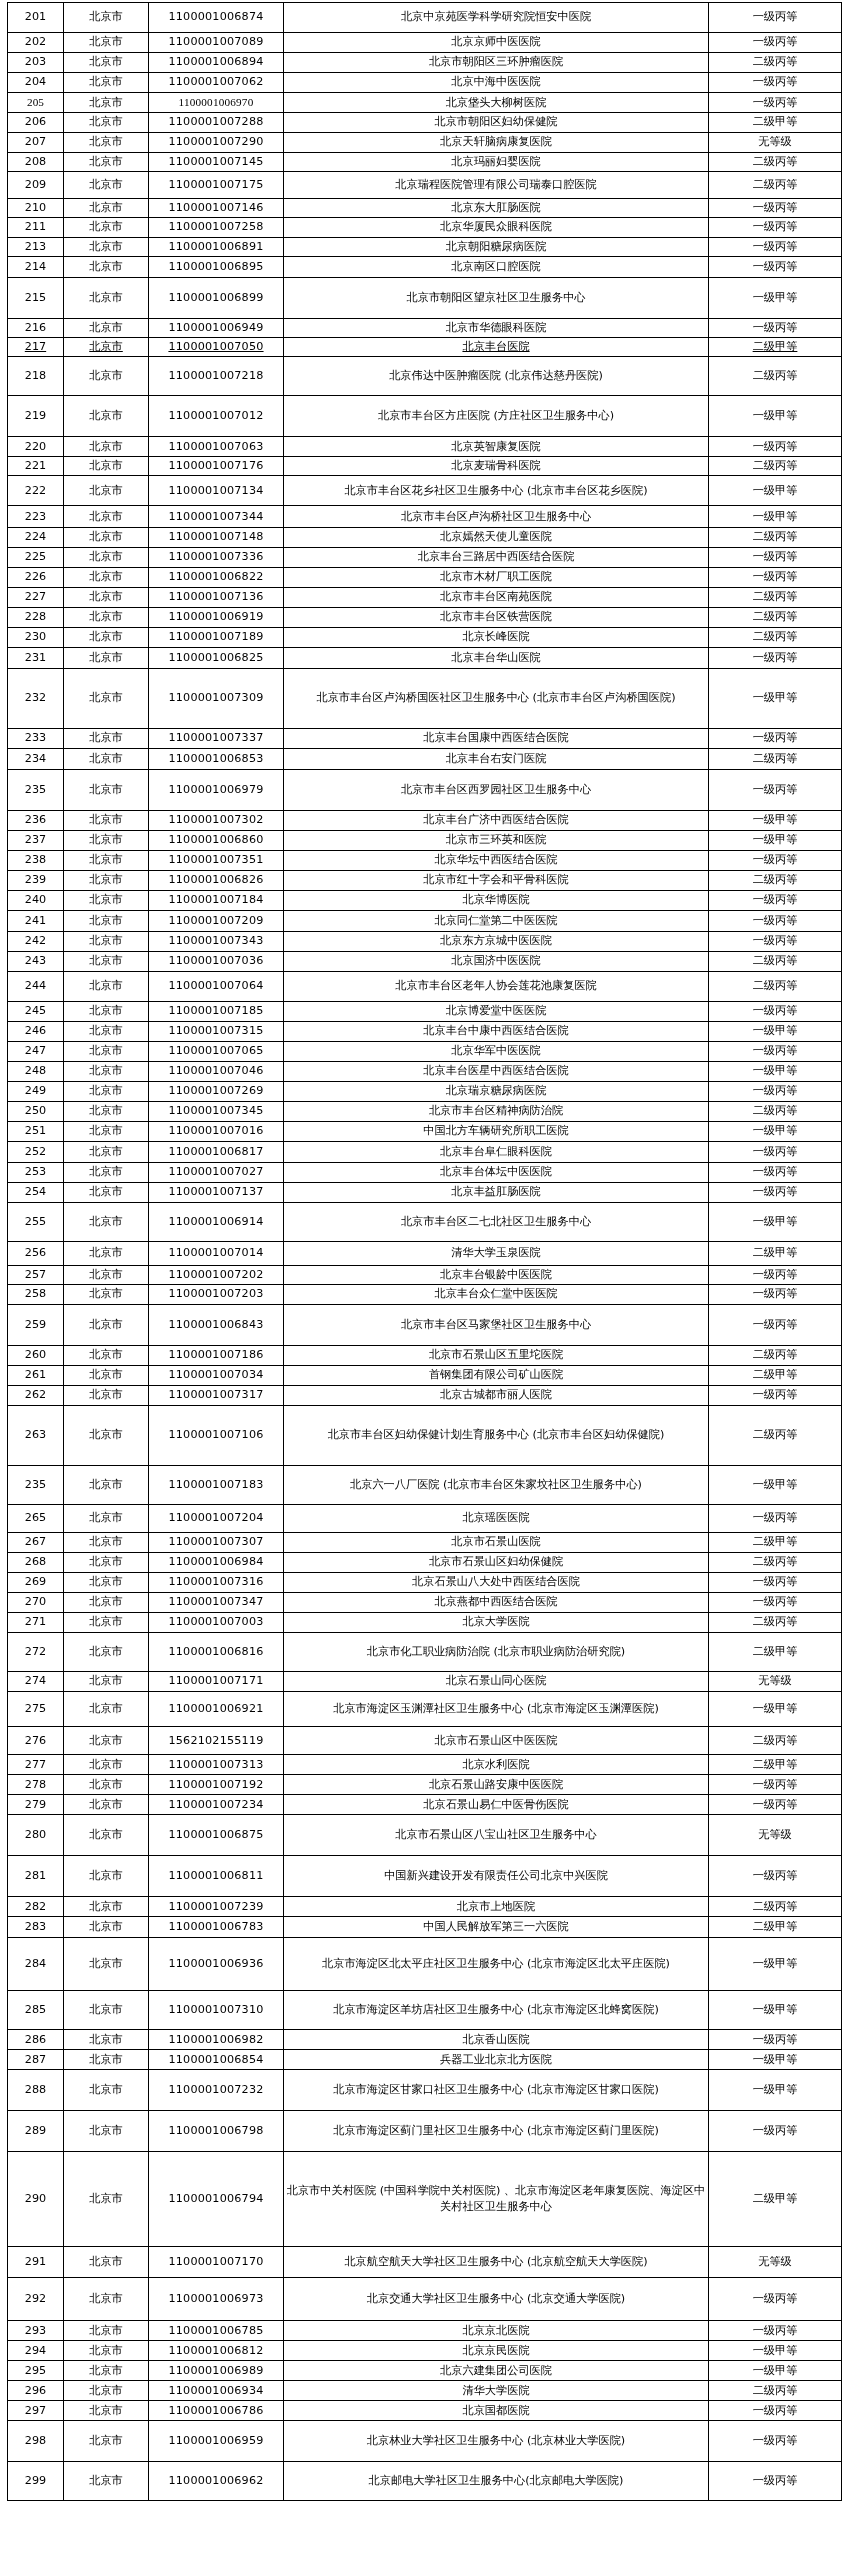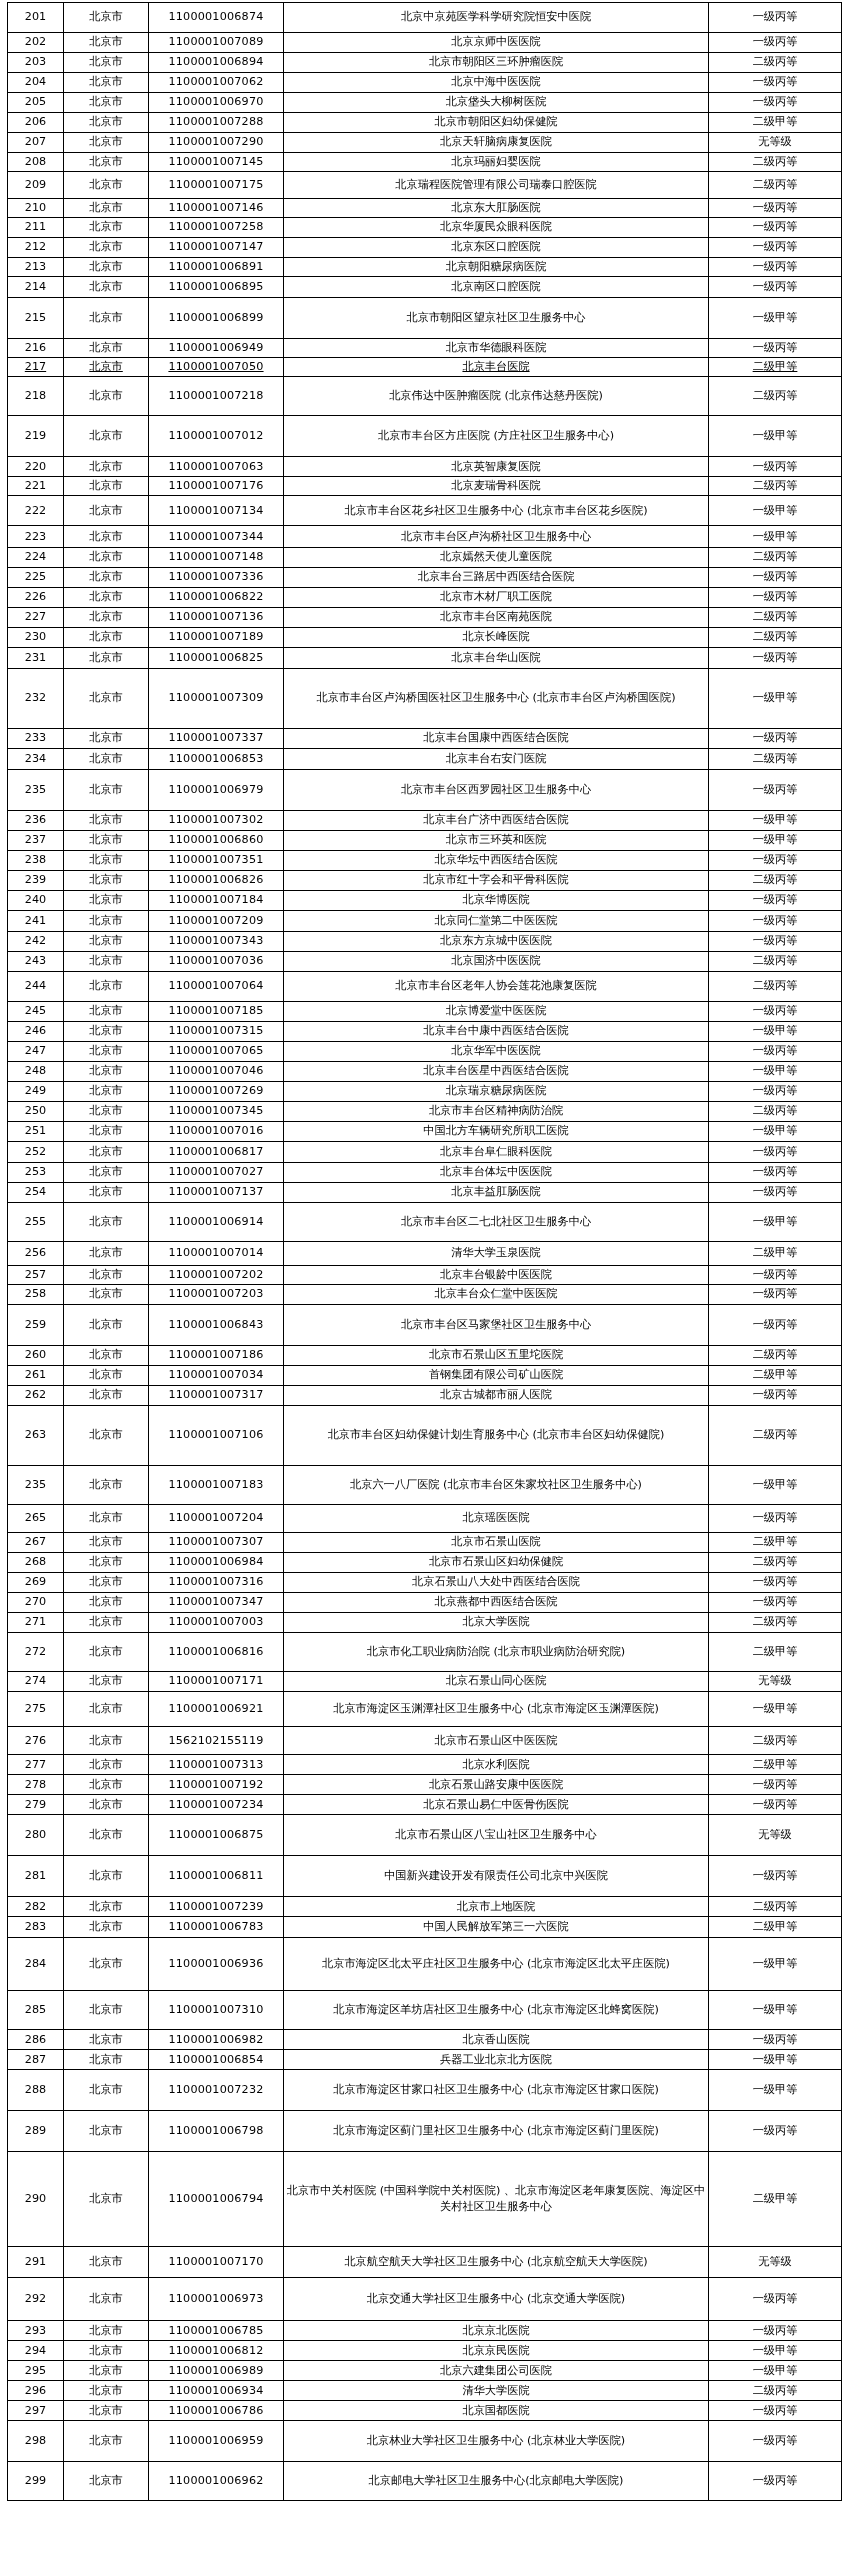--- a/index.html
+++ b/index.html
@@ -73,21 +73,21 @@
   </tr>
 
   <tr style="height: 20px;">
     <td class="c-seq">204</td>
     <td class="c-city">北京市</td>
     <td class="c-id">1100001007062</td>
     <td class="c-name">北京中海中医医院</td>
     <td class="c-grade">一级丙等</td>
   </tr>
 
-  <tr style="height: 20px;">
+  <tr style="height: 20px; font-family: Liberation Serif, serif;">
     <td class="c-seq">205</td>
     <td class="c-city">北京市</td>
     <td class="c-id">1100001006970</td>
     <td class="c-name">北京垡头大柳树医院</td>
     <td class="c-grade">一级丙等</td>
   </tr>
 
   <tr style="height: 20px;">
     <td class="c-seq">206</td>
     <td class="c-city">北京市</td>
@@ -129,27 +129,20 @@
   </tr>
 
   <tr style="height: 20px;">
     <td class="c-seq">211</td>
     <td class="c-city">北京市</td>
     <td class="c-id">1100001007258</td>
     <td class="c-name">北京华厦民众眼科医院</td>
     <td class="c-grade">一级丙等</td>
   </tr>
 
-  <tr style="height: 20px;">
-    <td class="c-seq">212</td>
-    <td class="c-city">北京市</td>
-    <td class="c-id">1100001007147</td>
-    <td class="c-name">北京东区口腔医院</td>
-    <td class="c-grade">一级丙等</td>
-  </tr>
 
   <tr style="height: 19px;">
     <td class="c-seq">213</td>
     <td class="c-city">北京市</td>
     <td class="c-id">1100001006891</td>
     <td class="c-name">北京朝阳糖尿病医院</td>
     <td class="c-grade">一级丙等</td>
   </tr>
 
   <tr style="height: 21.6px;">
@@ -257,20 +250,27 @@
   </tr>
 
   <tr style="height: 20px;">
     <td class="c-seq">227</td>
     <td class="c-city">北京市</td>
     <td class="c-id">1100001007136</td>
     <td class="c-name">北京市丰台区南苑医院</td>
     <td class="c-grade">二级丙等</td>
   </tr>
 
+  <tr style="height: 20px;">
+    <td class="c-seq">228</td>
+    <td class="c-city">北京市</td>
+    <td class="c-id">1100001006919</td>
+    <td class="c-name">北京市丰台区铁营医院</td>
+    <td class="c-grade">二级丙等</td>
+  </tr>
 
 
   <tr style="height: 20px;">
     <td class="c-seq">230</td>
     <td class="c-city">北京市</td>
     <td class="c-id">1100001007189</td>
     <td class="c-name">北京长峰医院</td>
     <td class="c-grade">二级丙等</td>
   </tr>
 

